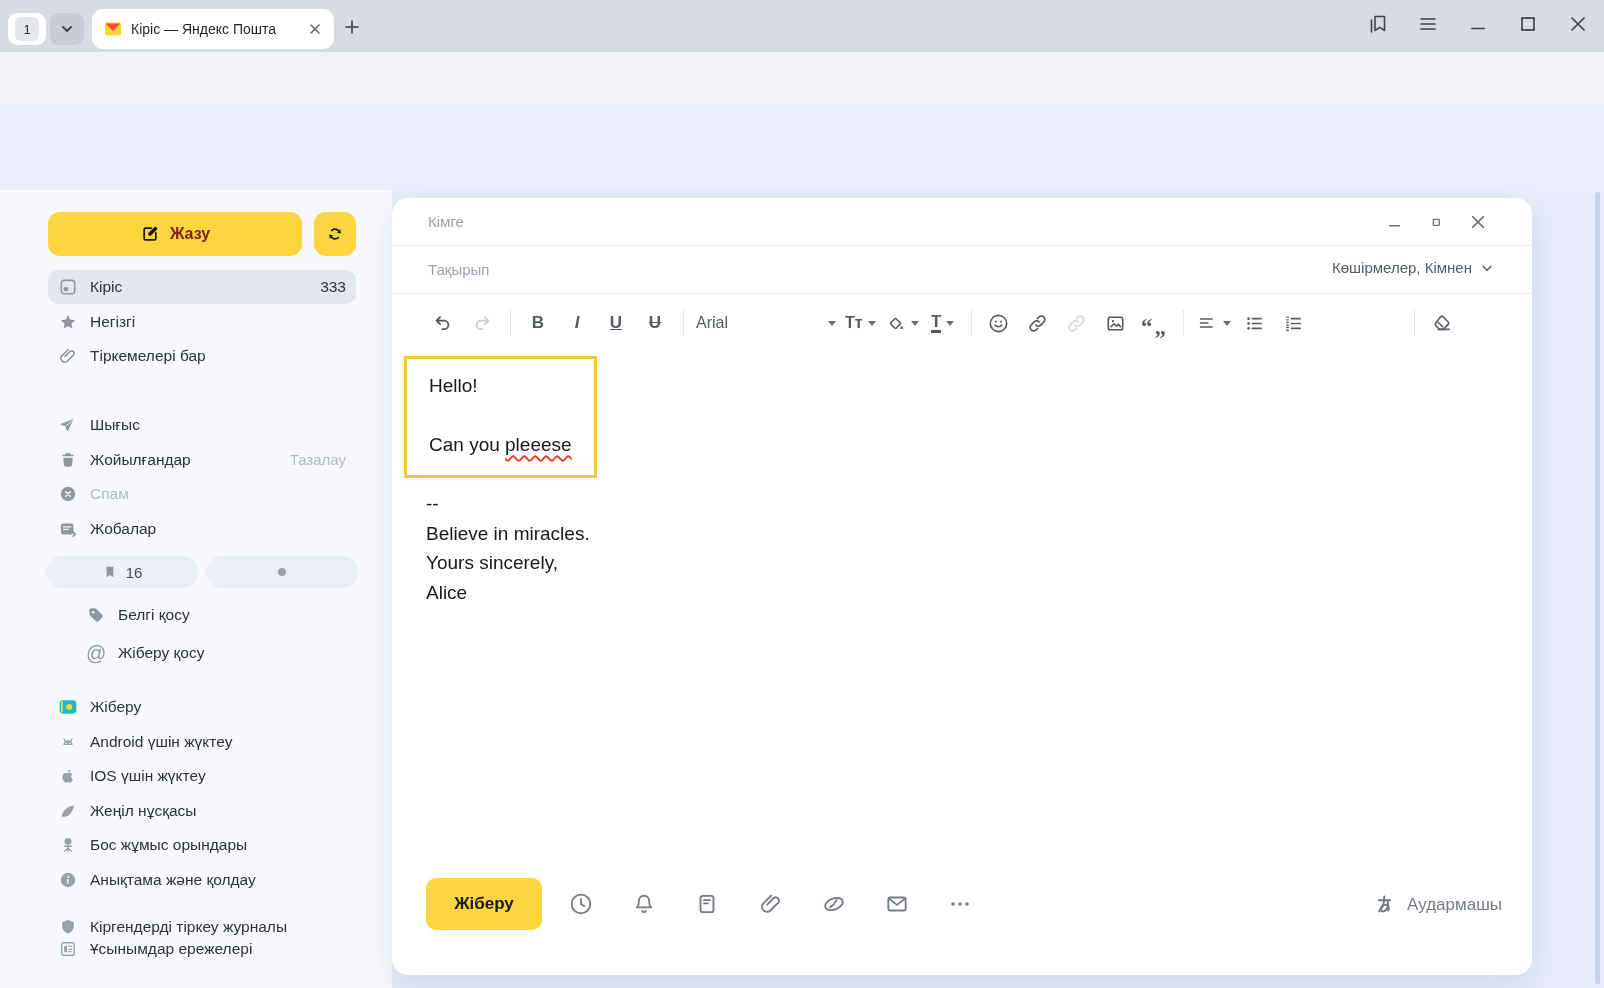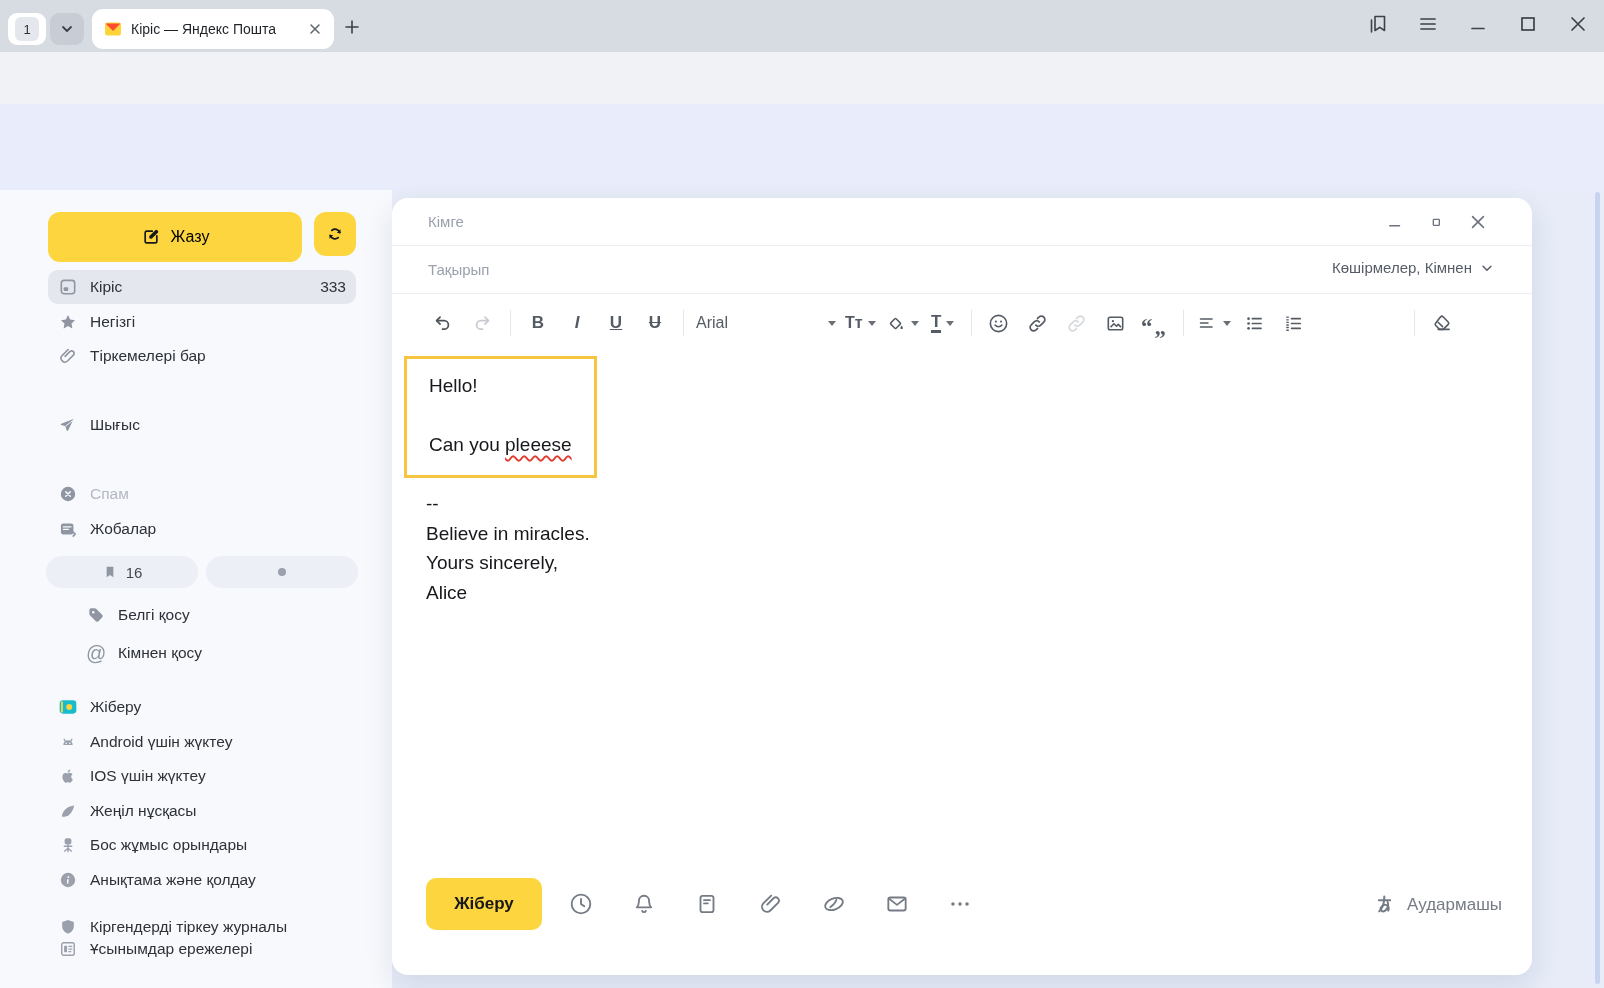--- a/index.html
+++ b/index.html
@@ -35,21 +35,21 @@
   .searchpill input::placeholder{color:#a8adb9;}
   .service{width:96px;text-align:center;}
   .service .slabel{font-size:14px;color:#3a3e46;margin-top:4px;}
   .mailcard{left:485px;top:111px;width:94px;height:72px;background:#fff;border-radius:16px;}
   .dots3{display:flex;gap:4px;align-items:center;justify-content:center;height:44px;}
   .dots3 i{width:4px;height:4px;border-radius:50%;background:#9aa0ac;}
   .hdr-right{right:24px;top:116px;display:flex;align-items:center;gap:28px;}
   
   .main{left:0;top:190px;width:1604px;height:798px;background:#e7ecf8;}
   .sidebar{left:0;top:0;width:392px;height:798px;background:#f7f9fd;}
-  .composebtn{left:48px;top:22px;width:254px;height:50px;background:#fcd53f;border:0;border-radius:12px;display:flex;align-items:center;justify-content:center;gap:10px;font-size:16px;font-weight:normal;color:#000000;cursor:pointer;}
+  .composebtn{left:48px;top:22px;width:254px;height:44px;background:#fcd53f;border:0;border-radius:12px;display:flex;align-items:center;justify-content:center;gap:10px;font-size:16px;font-weight:bold;color:#7f1d1d;cursor:pointer;}
   .refreshbtn{left:314px;top:22px;width:42px;height:44px;background:#fcd53f;border:0;border-radius:12px;display:flex;align-items:center;justify-content:center;cursor:pointer;}
   .srow{left:48px;width:308px;height:34px;display:flex;align-items:center;gap:12px;padding:16px 10px;border-radius:10px;cursor:pointer;}
   .srow.sel{background:#e4e7ee;}
   .srow .lbl{font-size:15.5px;color:#2d3138;flex:1;white-space:nowrap;}
   .srow .muted{color:#b3b8c2;}
   .srow .cnt{font-size:15.5px;color:#2d3138;}
   .srow .act{font-size:15px;color:#b3b8c2;}
   .pill{height:32px;background:#eceff5;border-radius:16px;display:flex;align-items:center;justify-content:center;gap:8px;cursor:pointer;}
   .pill .cnt{font-size:15px;color:#43484f;}
   .dot8{width:8px;height:8px;border-radius:50%;background:#9aa0ac;}
@@ -336,20 +336,28 @@
           </svg>
         <span class="lbl">Тіркемелері бар</span>
       </div>
       <div class="abs srow" style="top:218px;">
         <svg width="20" height="20" viewBox="0 0 24 24">
             <path d="M20.8 3.9L3.9 10.4c-.83.32-.78 1.5.08 1.74l4.9 1.4 1.5 4.9c.25.85 1.42.9 1.74.08L18.7 4.7z" fill="#8f96a2"></path>
             <path d="M9 13.4l11-8.6" stroke="#f7f9fd" stroke-width="1.1"></path>
           </svg>
         <span class="lbl">Шығыс</span>
       </div>
+      <div class="abs srow" style="top:252.5px;">
+        <svg width="20" height="20" viewBox="0 0 24 24">
+            <path d="M9.2 4h5.6l.5 1.7h3.4v1.8H5.3V5.7h3.4z" fill="#8f96a2"></path>
+            <path d="M6.3 9.2h11.4l-.8 8.9a2.3 2.3 0 01-2.3 2.1H9.4a2.3 2.3 0 01-2.3-2.1z" fill="#8f96a2"></path>
+          </svg>
+        <span class="lbl">Жойылғандар</span>
+        <span class="act">Тазалау</span>
+      </div>
       <div class="abs srow" style="top:287px;">
         <svg width="20" height="20" viewBox="0 0 24 24">
             <circle cx="12" cy="12" r="8.6" fill="#8f96a2"></circle>
             <path d="M9.3 9.3l5.4 5.4M14.7 9.3l-5.4 5.4" stroke="#f7f9fd" stroke-width="1.9" stroke-linecap="round"></path>
           </svg>
         <span class="lbl muted">Спам</span>
       </div>
       <div class="abs srow" style="top:321.5px;">
         <svg width="20" height="20" viewBox="0 0 24 24">
             <rect x="3.5" y="5.5" width="15" height="13" rx="2.5" fill="#8f96a2"></rect>
@@ -371,21 +379,21 @@
 
       <div class="abs acrow" style="top:408px;">
         <svg width="20" height="20" viewBox="0 0 24 24">
             <path d="M4 6.2A2.2 2.2 0 016.2 4h4.4c.58 0 1.14.23 1.55.64l7.2 7.2a2.2 2.2 0 010 3.12l-4.4 4.4a2.2 2.2 0 01-3.1 0l-7.2-7.2A2.2 2.2 0 014 10.6z" fill="#8f96a2"></path>
             <circle cx="8.7" cy="8.7" r="1.5" fill="#f7f9fd"></circle>
           </svg>
         <span class="lbl">Белгі қосу</span>
       </div>
       <div class="abs acrow" style="top:446px;">
         <span style="font-size:20px;color:#8f96a2;width:20px;text-align:center;">@</span>
-        <span class="lbl">Кімнен қосу</span>
+        <span class="lbl">Жіберу қосу</span>
       </div>
 
       <div class="abs lnkrow" style="top:500px;">
         <svg width="20" height="20" viewBox="0 0 24 24">
             <rect x="2" y="4" width="20" height="16" rx="4" fill="#19bccd"></rect>
             <rect x="3.6" y="5.4" width="2.2" height="13.2" fill="#ffd23f"></rect>
             <circle cx="13.5" cy="12" r="3.6" fill="#ffd23f"></circle>
           </svg>
         <span class="lbl">Жіберу</span>
       </div>

